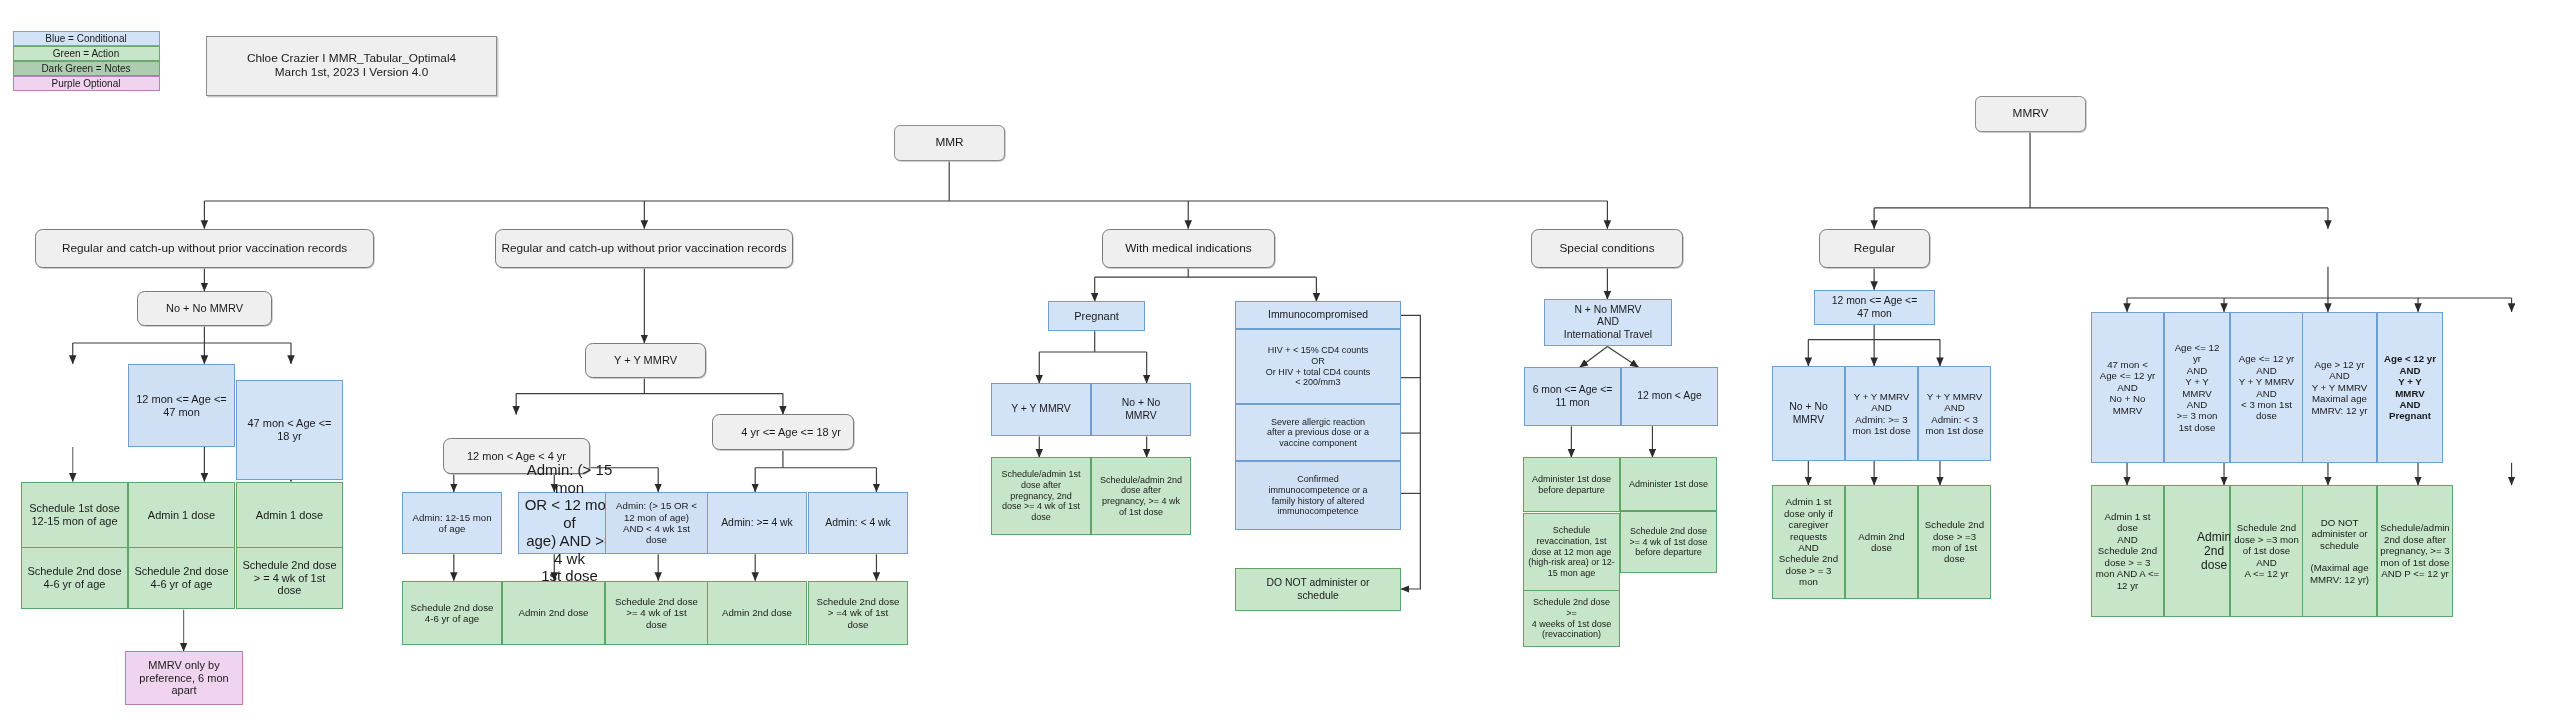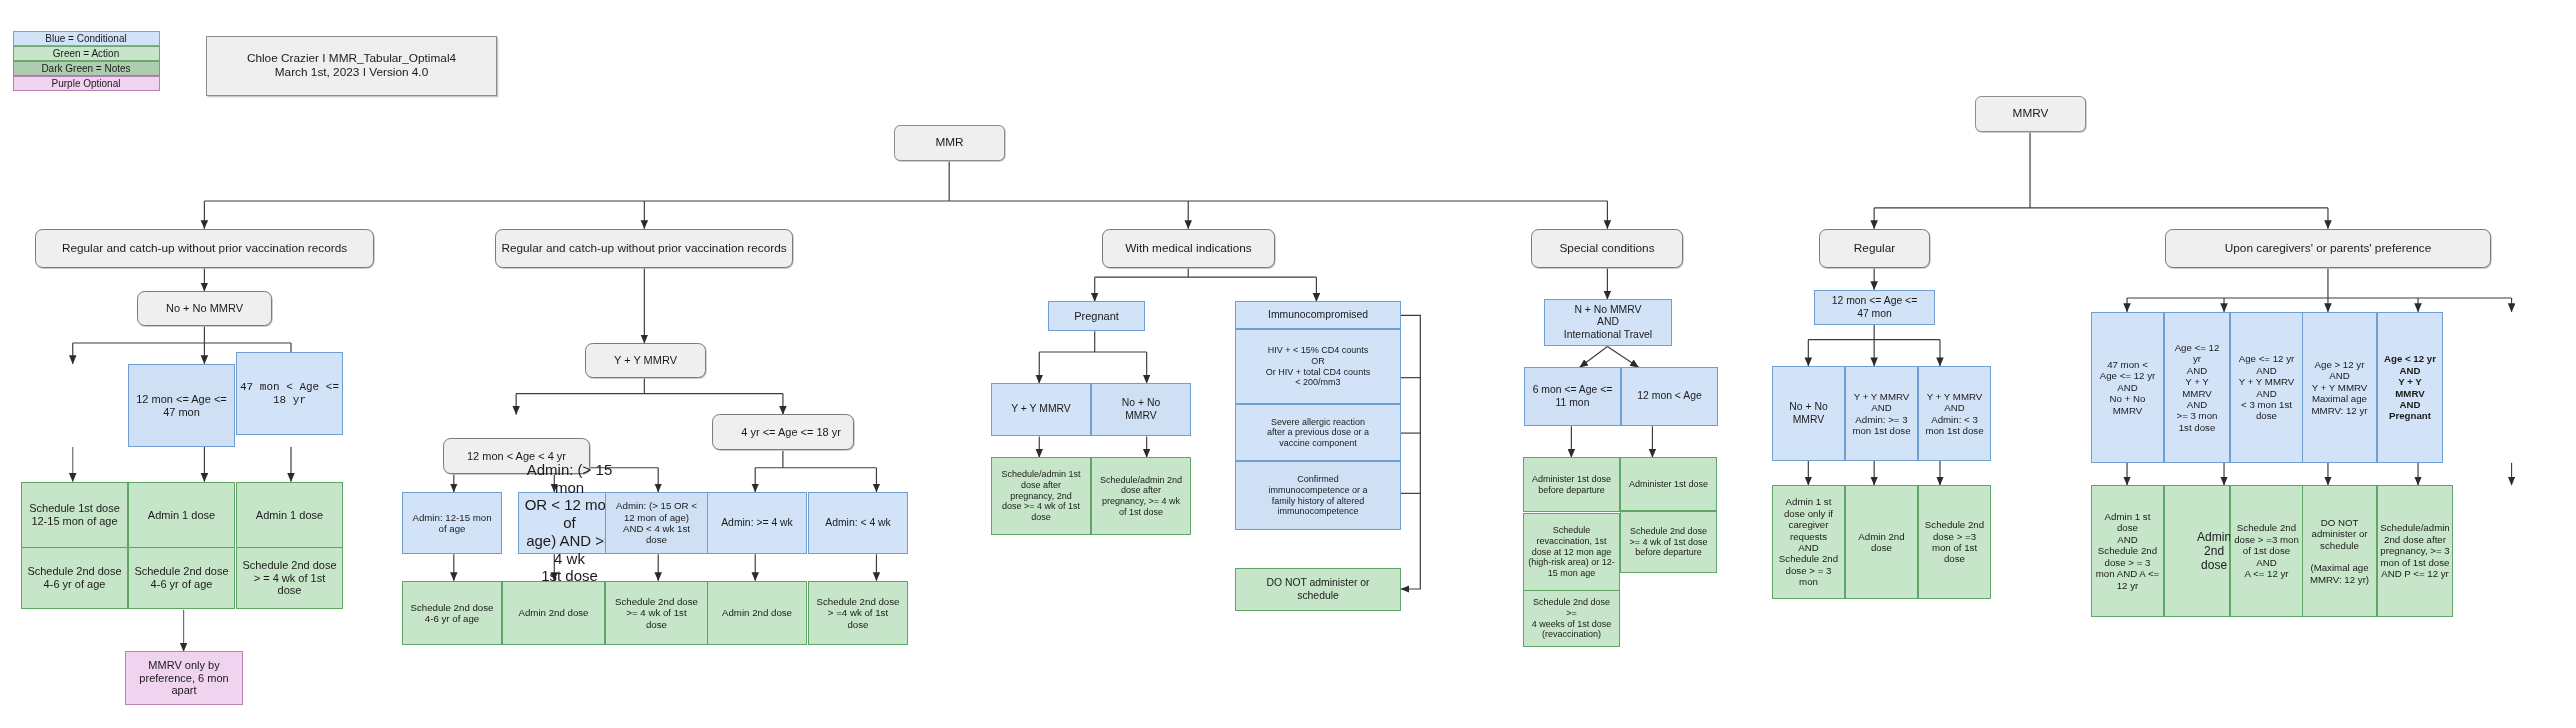--- a/index.html
+++ b/index.html
@@ -228,27 +228,26 @@
   </div>
 
   <div class="node root" style="left:894px; top:125px; width:111px; height:36px;">MMR</div>
   <div class="node root" style="left:1975px; top:96px; width:111px; height:36px;">MMRV</div>
 
   <div class="node branch" style="left:35px; top:229px; width:339px; height:39px;">Regular and catch-up without prior vaccination records</div>
   <div class="node branch" style="left:495px; top:229px; width:298px; height:39px;">Regular and catch-up without prior vaccination records</div>
   <div class="node branch" style="left:1102px; top:229px; width:173px; height:39px;">With medical indications</div>
   <div class="node branch" style="left:1531px; top:229px; width:152px; height:39px;">Special conditions</div>
   <div class="node branch" style="left:1819px; top:229px; width:111px; height:39px;">Regular</div>
-  <div class="node branch" style="left:2165px; top:229px; width:326px; height:39px;">Upon caregivers' or parents' preference</div>
 
   <div class="node branch" style="left:137px; top:291px; width:135px; height:35px; font-size:11px;">No + No MMRV</div>
 
   <div class="node cond-b" style="left:128px; top:364px; width:107px; height:83px;">12 mon &lt;= Age &lt;=
 47 mon</div>
-  <div class="node cond" style="left:236px; top:352px; width:107px; height:83px;font-family:Liberation Mono, monospace;">47 mon &lt; Age &lt;=
+  <div class="node cond" style="left:236px; top:380px; width:107px; height:100px;">47 mon &lt; Age &lt;=
 18 yr</div>
 
   <div class="node action" style="left:21px; top:482px; width:107px; height:66px;">Schedule 1st dose
 12-15 mon of age</div>
   <div class="node action" style="left:128px; top:482px; width:107px; height:66px;">Admin 1 dose</div>
   <div class="node action" style="left:236px; top:482px; width:107px; height:66px;">Admin 1 dose</div>
 
   <div class="node action" style="left:21px; top:547px; width:107px; height:62px;">Schedule 2nd dose
 4-6 yr of age</div>
   <div class="node action" style="left:128px; top:547px; width:107px; height:62px;">Schedule 2nd dose

